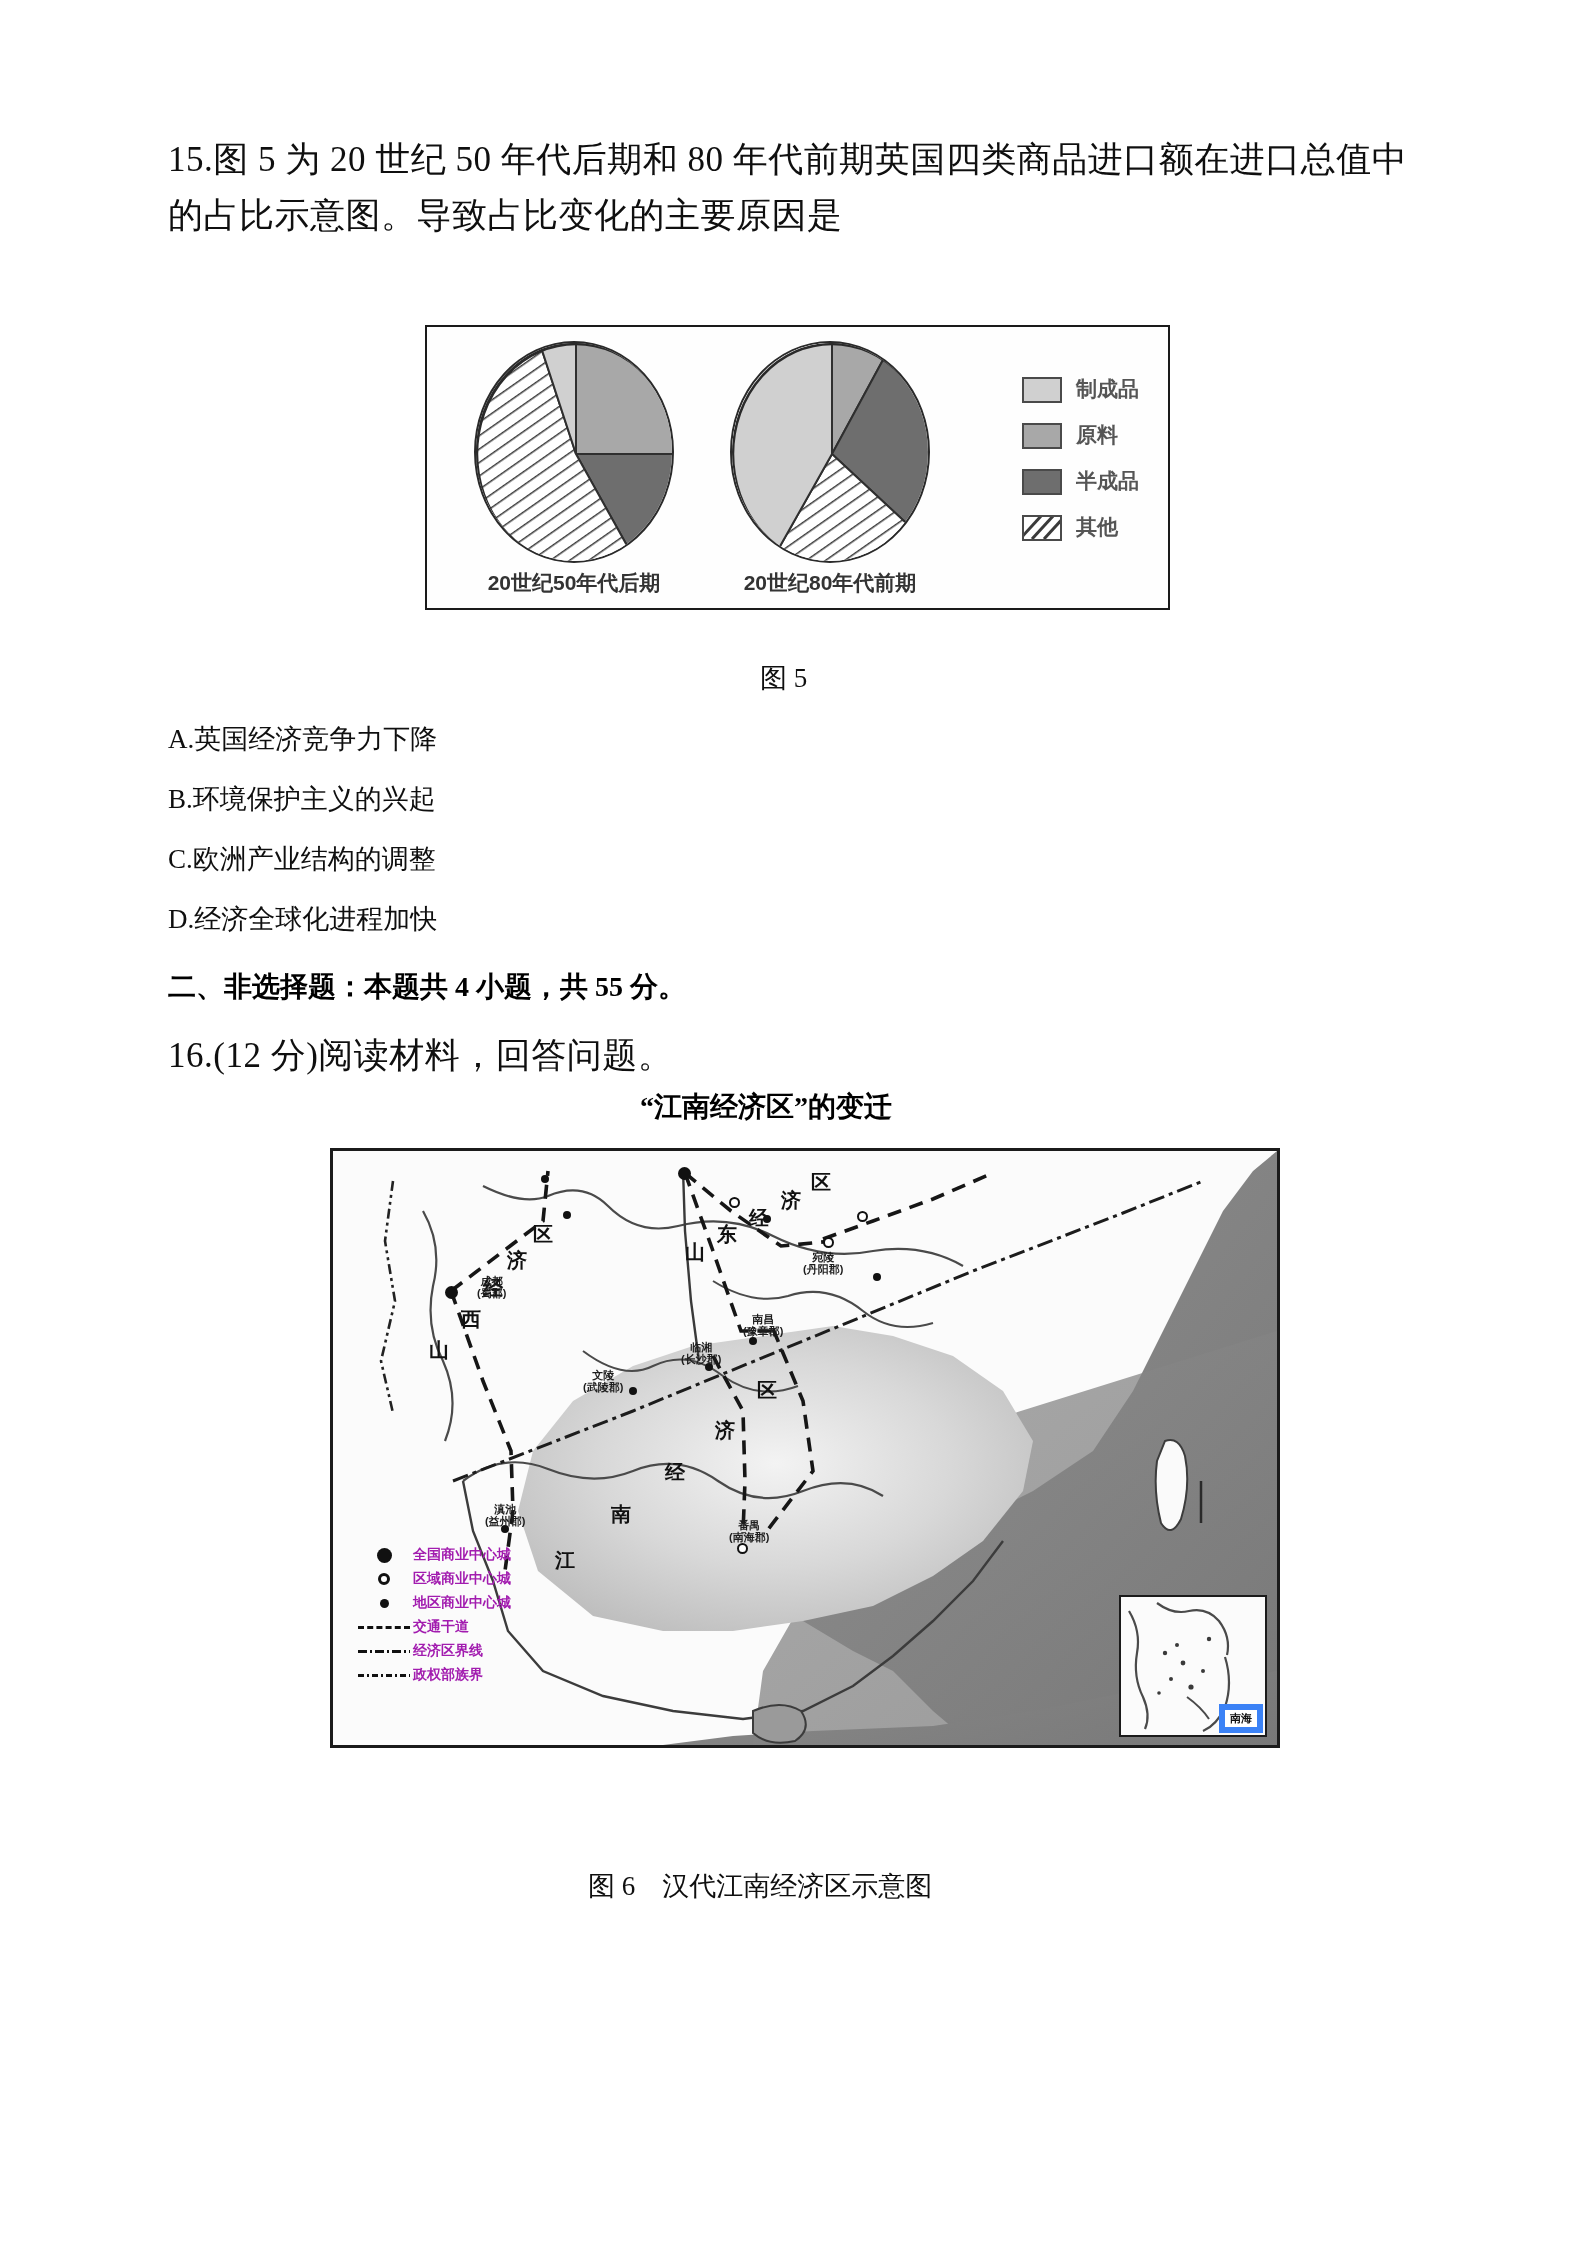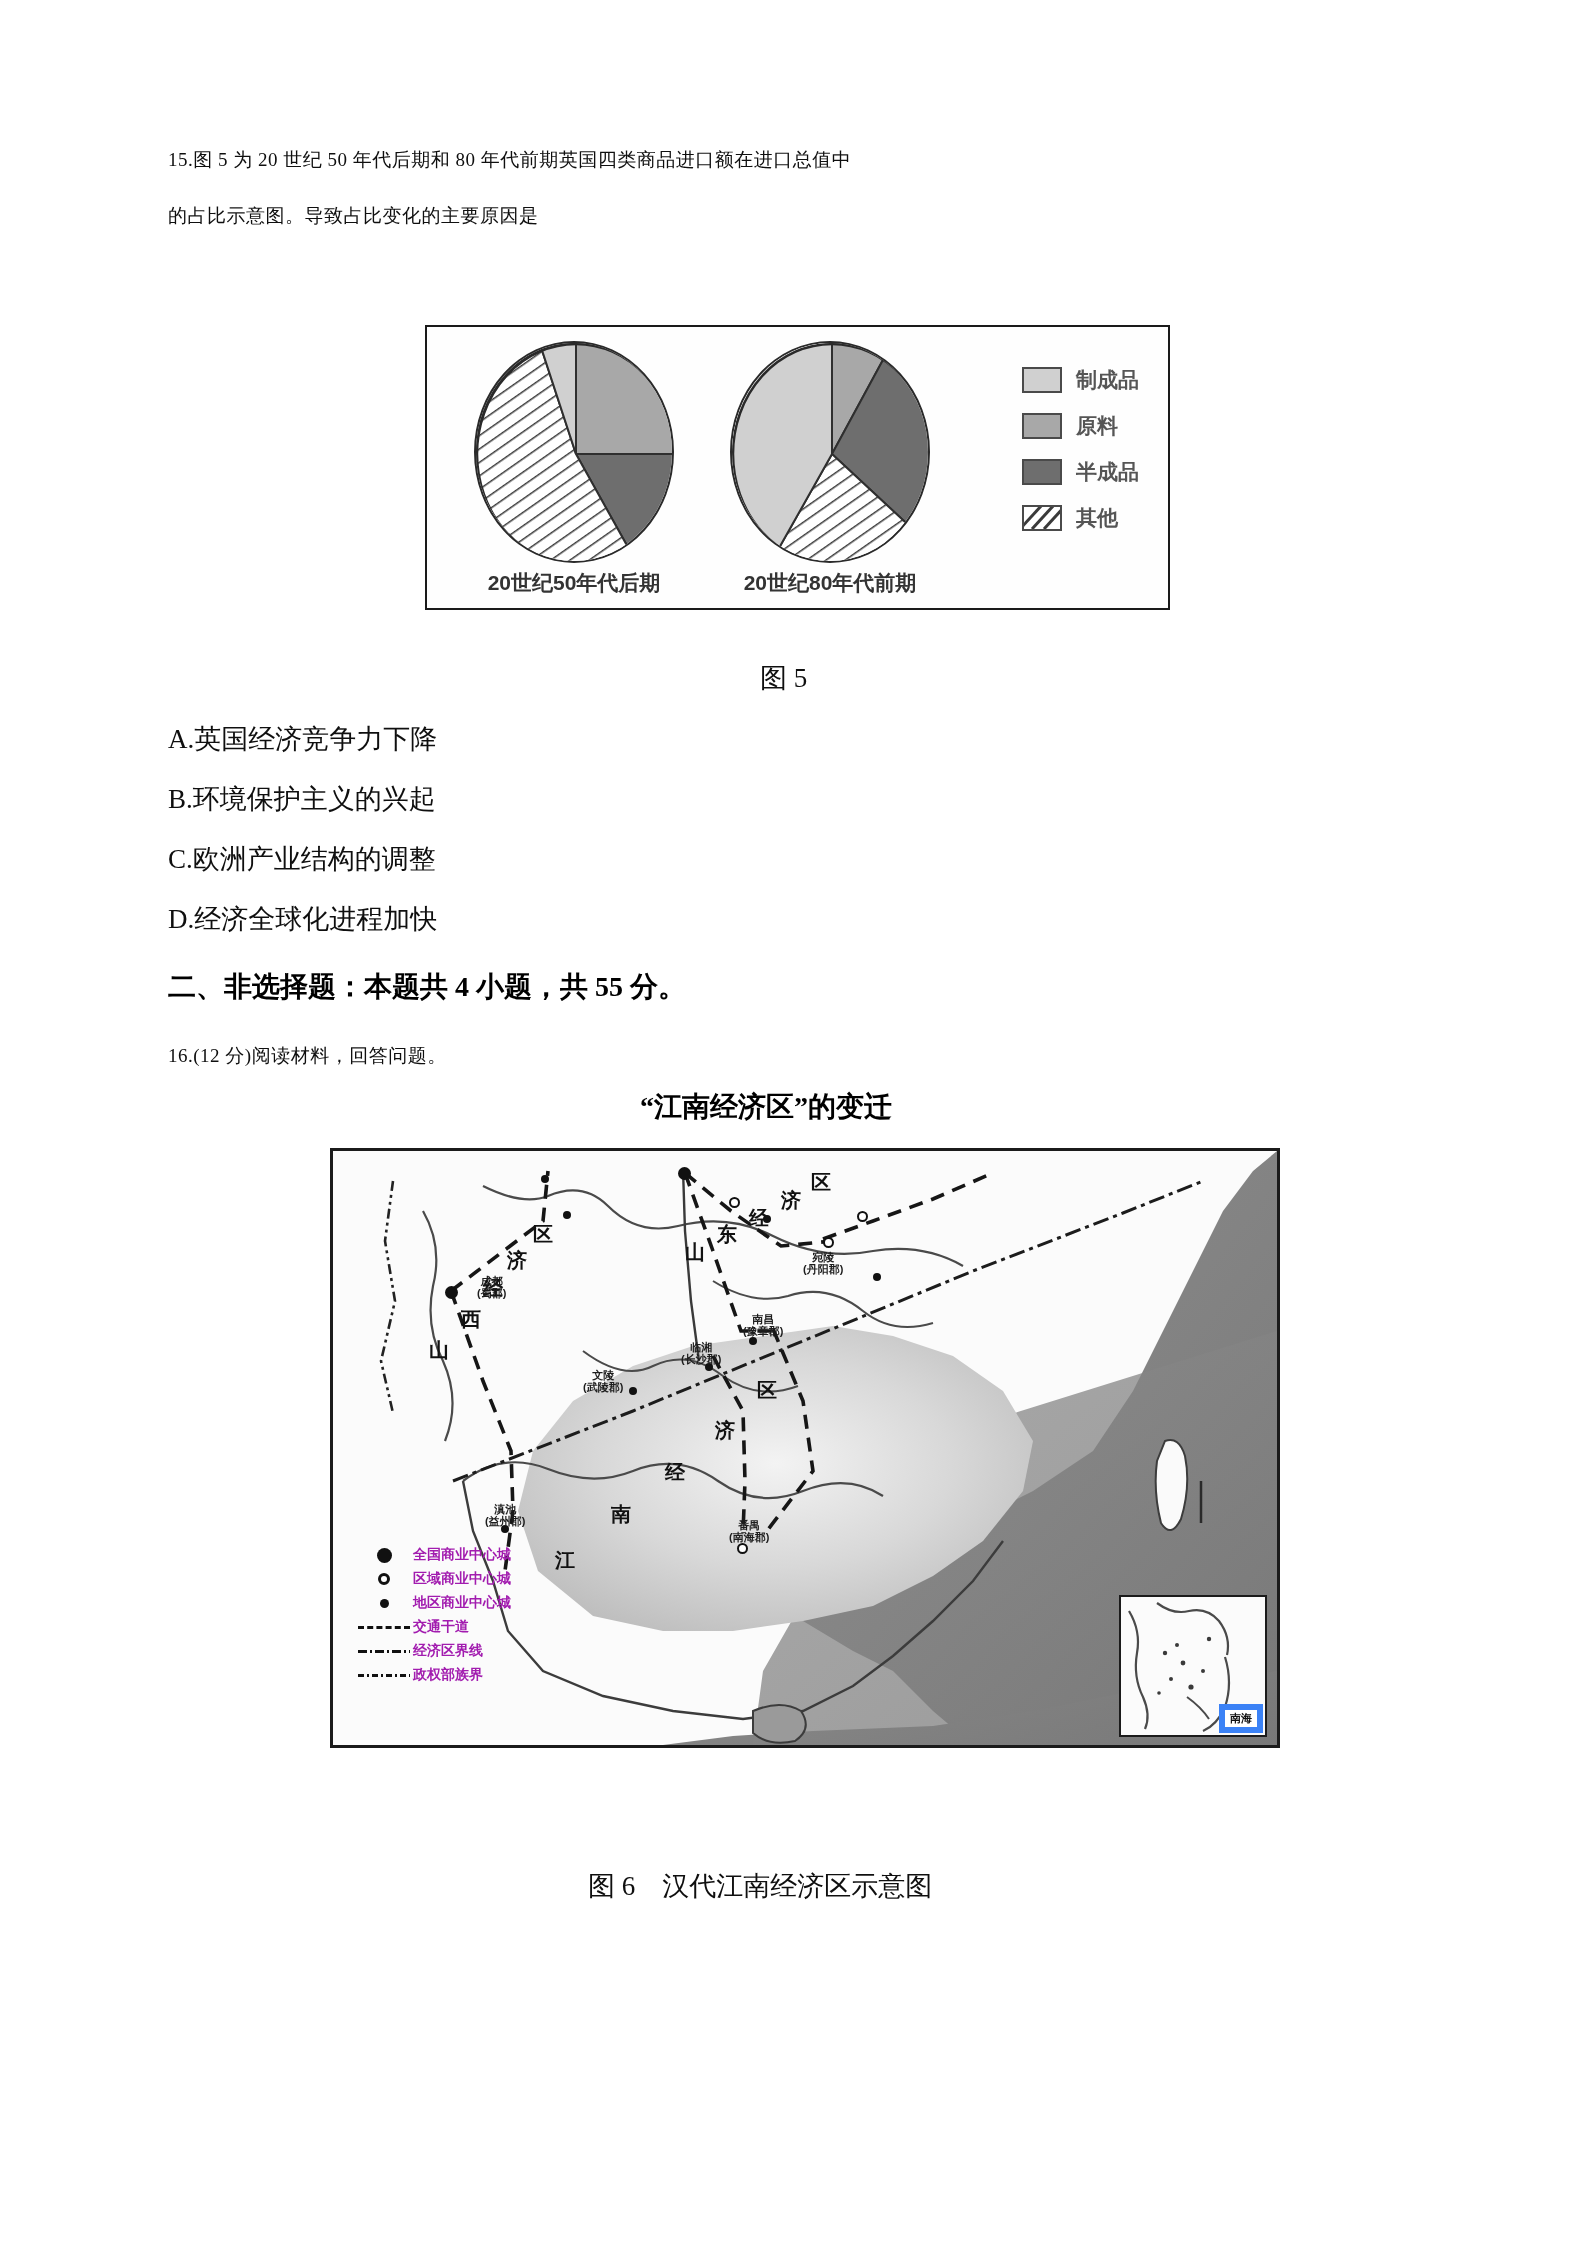--- a/index.html
+++ b/index.html
@@ -19,21 +19,21 @@
   .page {
     position: absolute;
     left: 0; top: 0;
     width: 1586px;
     height: 2244px;
   }
 
   
   .qtext {
     position: absolute;
-    font-size: 19px;
+    font-size: 35px;
     line-height: 56px;
     letter-spacing: 0.5px;
     white-space: nowrap;
     color: #0f0f0f;
   }
   .opt {
     position: absolute;
     font-size: 27px;
     line-height: 34px;
     white-space: nowrap;
@@ -93,21 +93,21 @@
   
   #fig5-legend {
     position: absolute;
     left: 595px;
     top: 30px;
   }
   .lg-row {
     position: relative;
     height: 46px;
     display: flex;
-    align-items: center;
+    align-items: flex-end;
   }
   .lg-swatch {
     width: 40px;
     height: 26px;
     border: 2px solid #4a4a4a;
     box-sizing: border-box;
     margin-right: 14px;
   }
   .lg-text {
     font-size: 21px;

